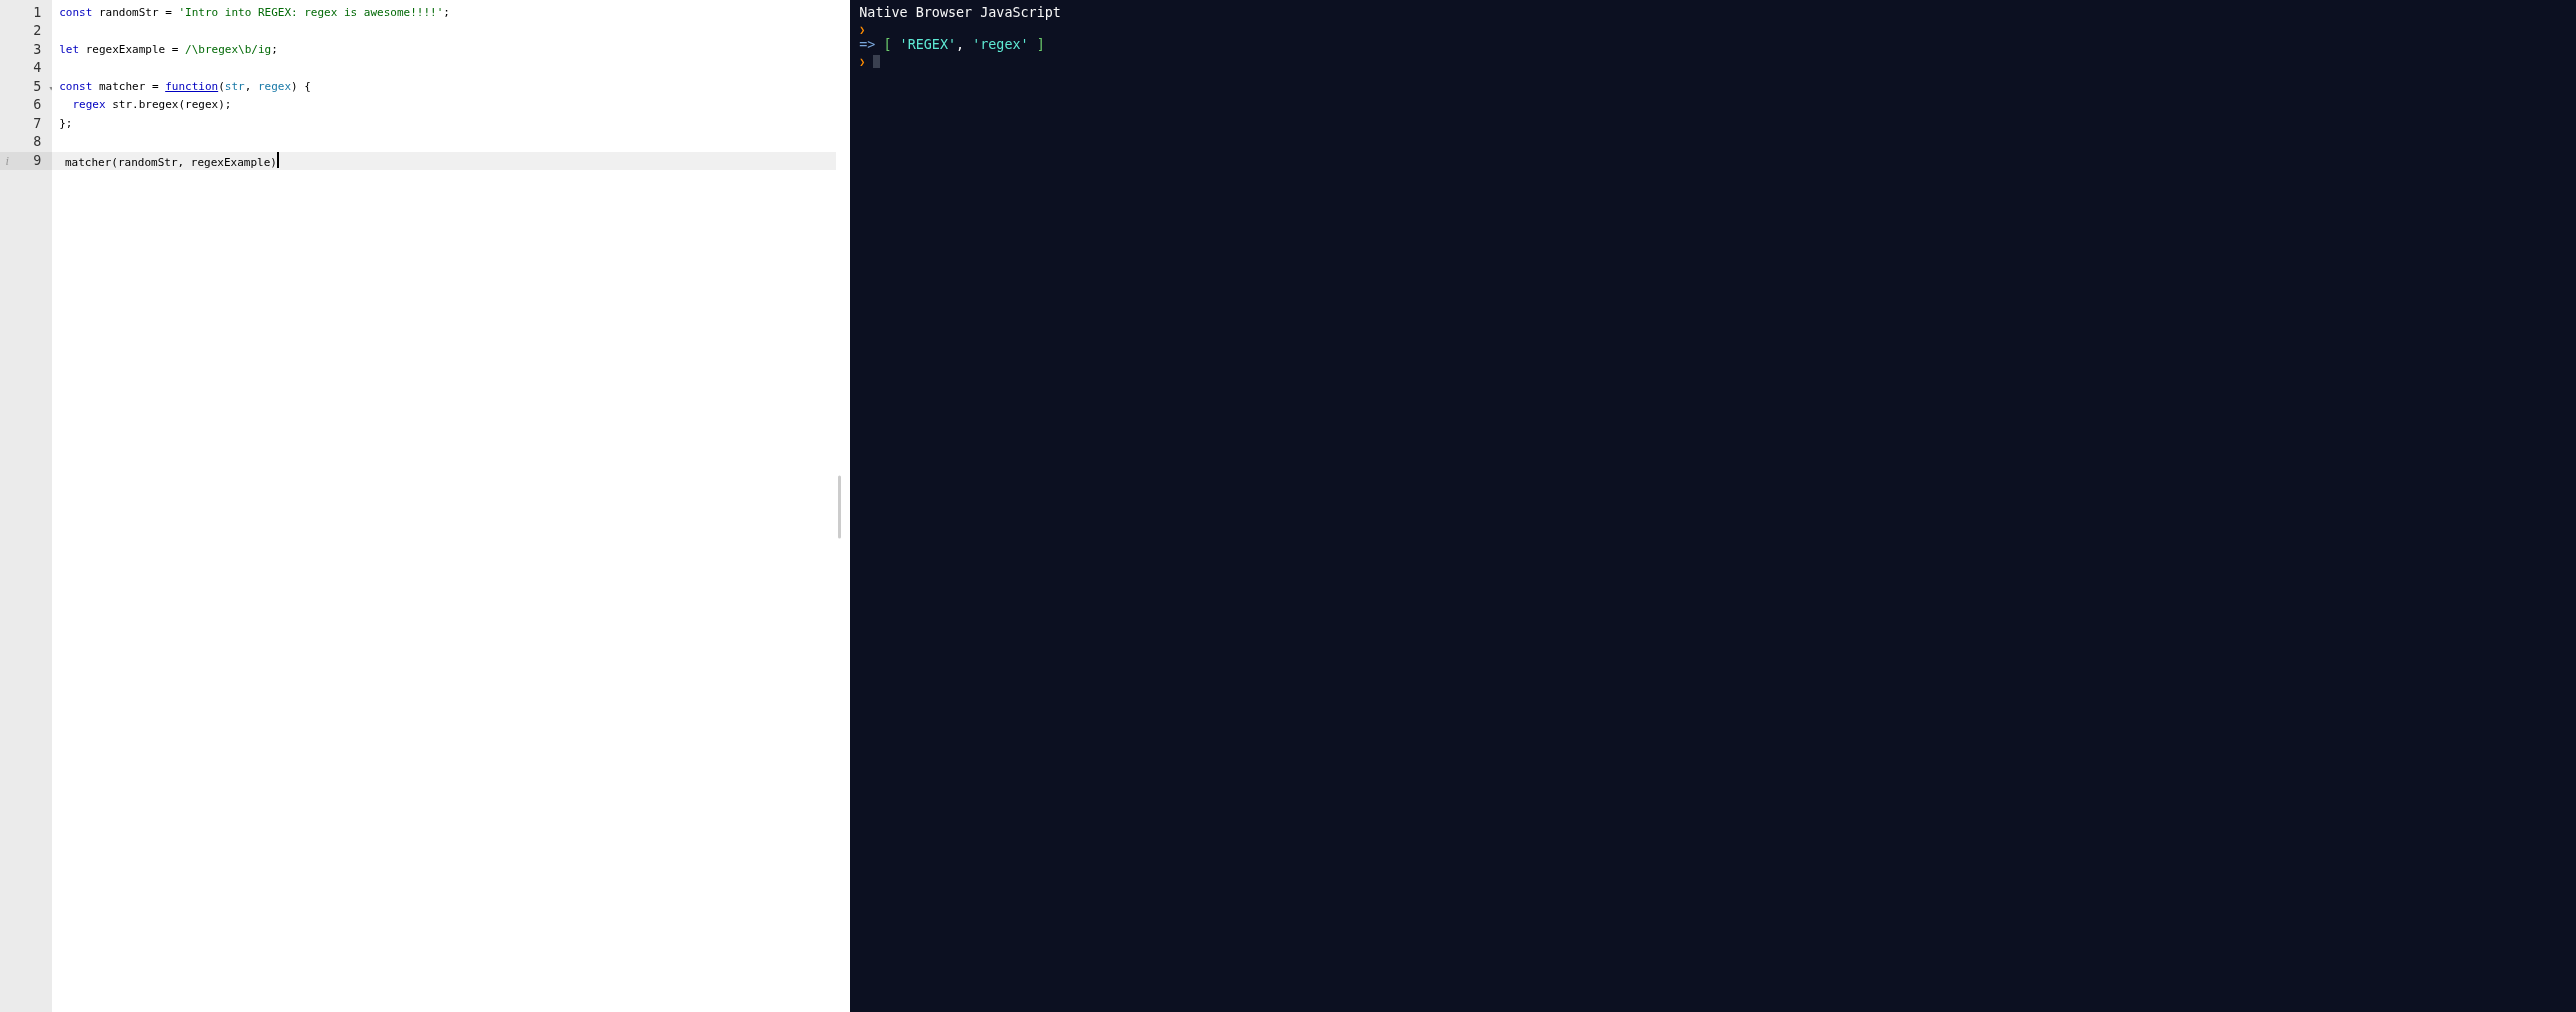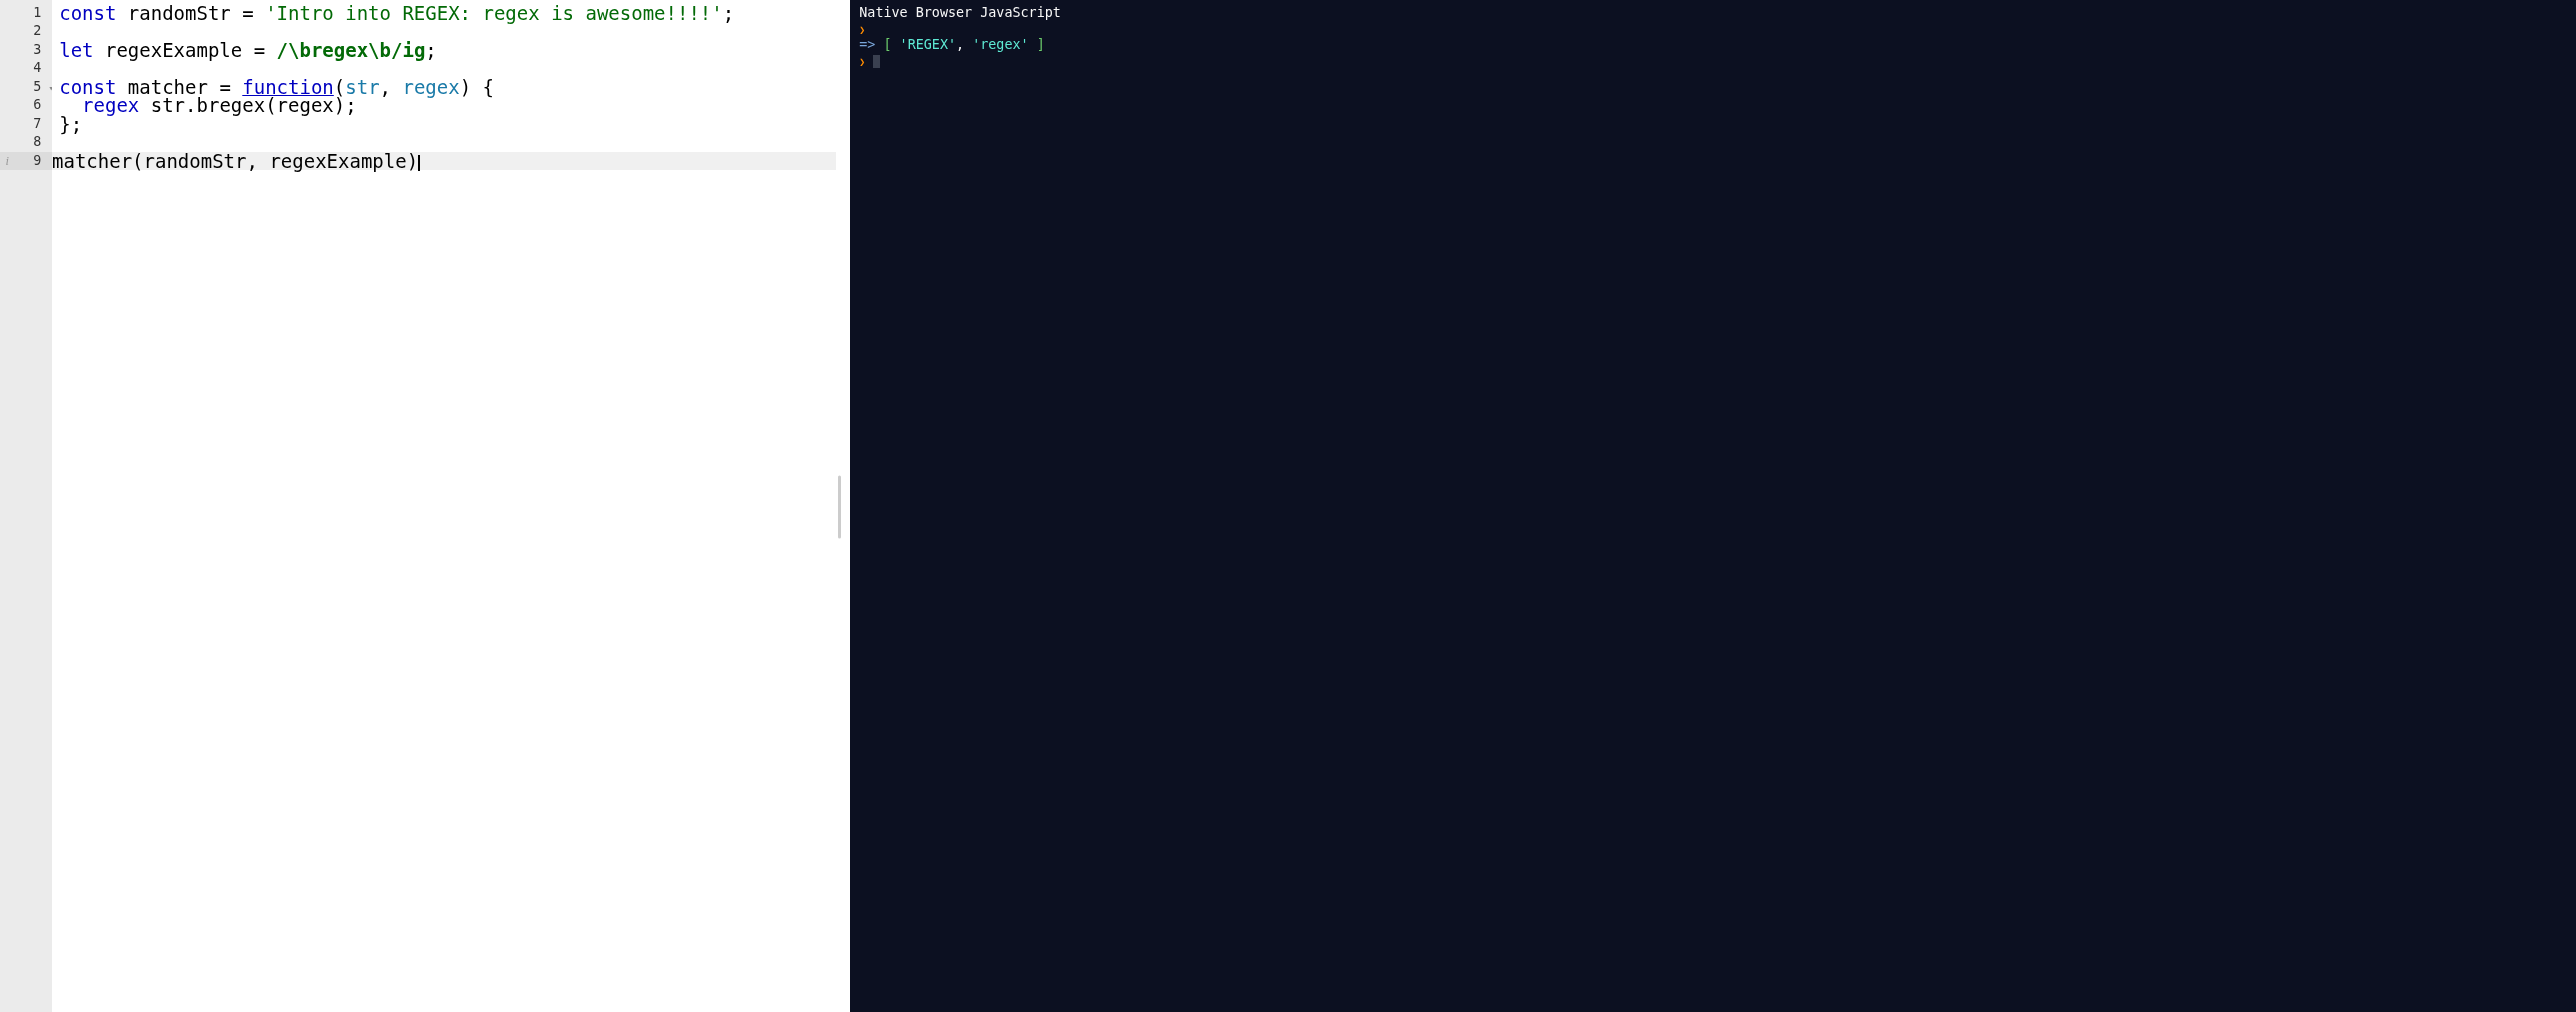--- a/index.html
+++ b/index.html
@@ -51,38 +51,38 @@
       flex: 1;
       padding-top: 3.6px;
       padding-left: 7.2px;
       position: relative;
       background: #ffffff;
     }
     .code-line {
       height: 18.5px;
       line-height: 18.5px;
       white-space: pre;
-      font-size: 19px;
+      font-size: 11px;
     }
     .code-line.active {
       background: #f0f0f0;
       margin-left: -7.2px;
-      padding-left: 0;
+      padding-left: 13px;
       margin-right: 0;
     }
     .gutter-line.active {
       background: #dcdcdc;
     }
     .tok-keyword { color: #0000c0; }
     .tok-name { color: #000000; }
     .tok-op { color: #000000; }
     .tok-string { color: #036a07; }
     .tok-func { color: #0000c0; text-decoration: underline; }
     .tok-param { color: #1a7aa8; }
-    .tok-regex { color: #036a07; font-weight: bold; }
+    .tok-regex { color: #036a07; }
     .tok-punc { color: #000000; }
     .cursor {
       display: inline-block;
       width: 1.8px;
       height: 16px;
       background: #000;
       vertical-align: text-bottom;
       margin-bottom: 0.9px;
     }
     .divider {

